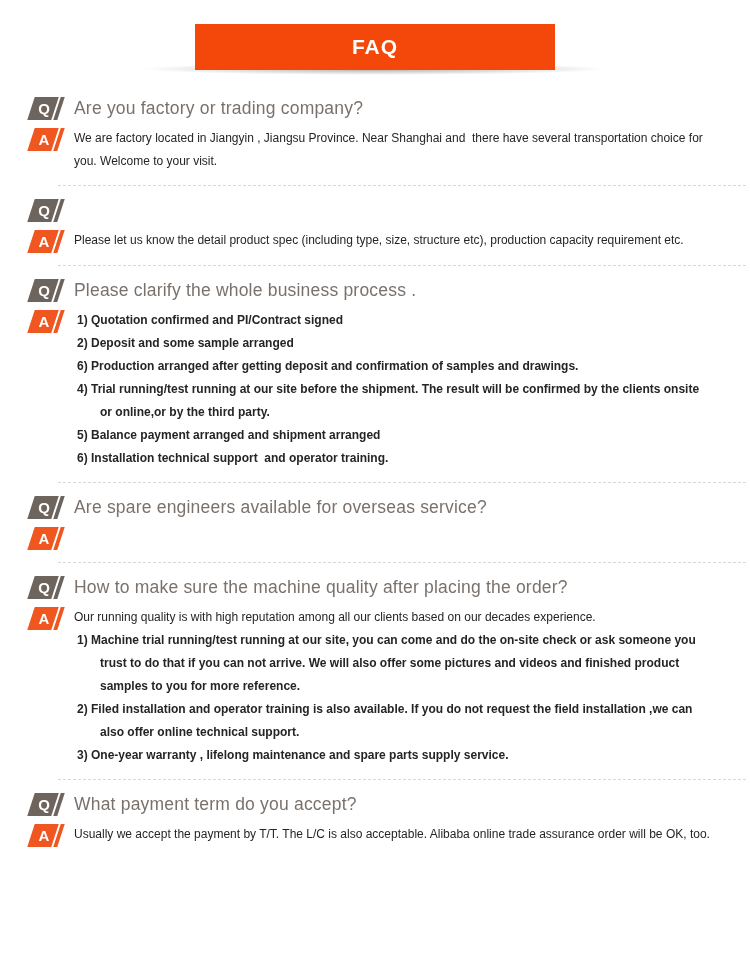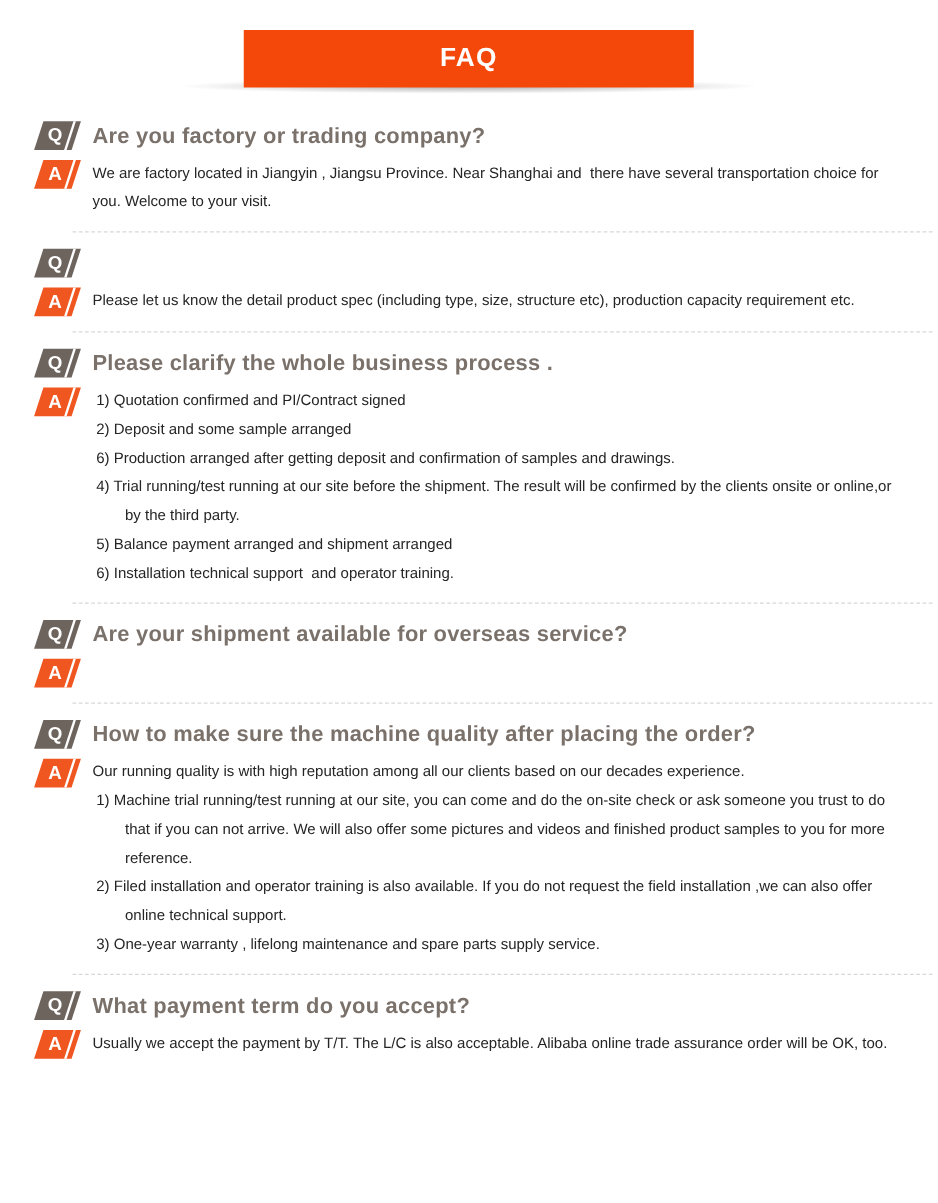--- a/index.html
+++ b/index.html
@@ -78,38 +78,39 @@
     font-weight: bold;
     font-size: 15px;
     line-height: 23px;
     text-align: center;
     margin-right: 4px;
   }
   
   .question {
     margin: 0;
     font-size: 17.5px;
-    font-weight: bold;
+    font-weight: normal;
     letter-spacing: 0.2px;
     color: var(--question-color);
   }
   .answer {
     width: 640px;
     font-size: 12px;
     line-height: 23px;
     color: var(--answer-color);
   }
   .answer .block {
     margin: 0;
     white-space: pre-wrap;       
   }
   .answer .block.item {
     padding-left: 23px;
     text-indent: -23px;          
     margin-left: 3px;
+    font-weight: bold;
   }
 </style>
 </head>
 <body>
 
 <div class="page">
 
   <div class="banner-wrap">
     <div class="banner">
       <span class="banner-title">FAQ</span>
@@ -175,21 +176,21 @@
           </div>
     </div>
   </section>
 
   <section class="faq-section">
     <div class="divider"></div>
     <div class="row q-row">
       <span class="badge q-badge">
         <span class="letter">Q</span>
       </span>
-      <h3 class="question">Are your shipment available for overseas service?</h3>
+      <h3 class="question">Are spare engineers available for overseas service?</h3>
     </div>
     <div class="row a-row">
       <span class="badge a-badge">
         <span class="letter">A</span>
       </span>
     </div>
   </section>
 
   <section class="faq-section">
     <div class="divider"></div>

